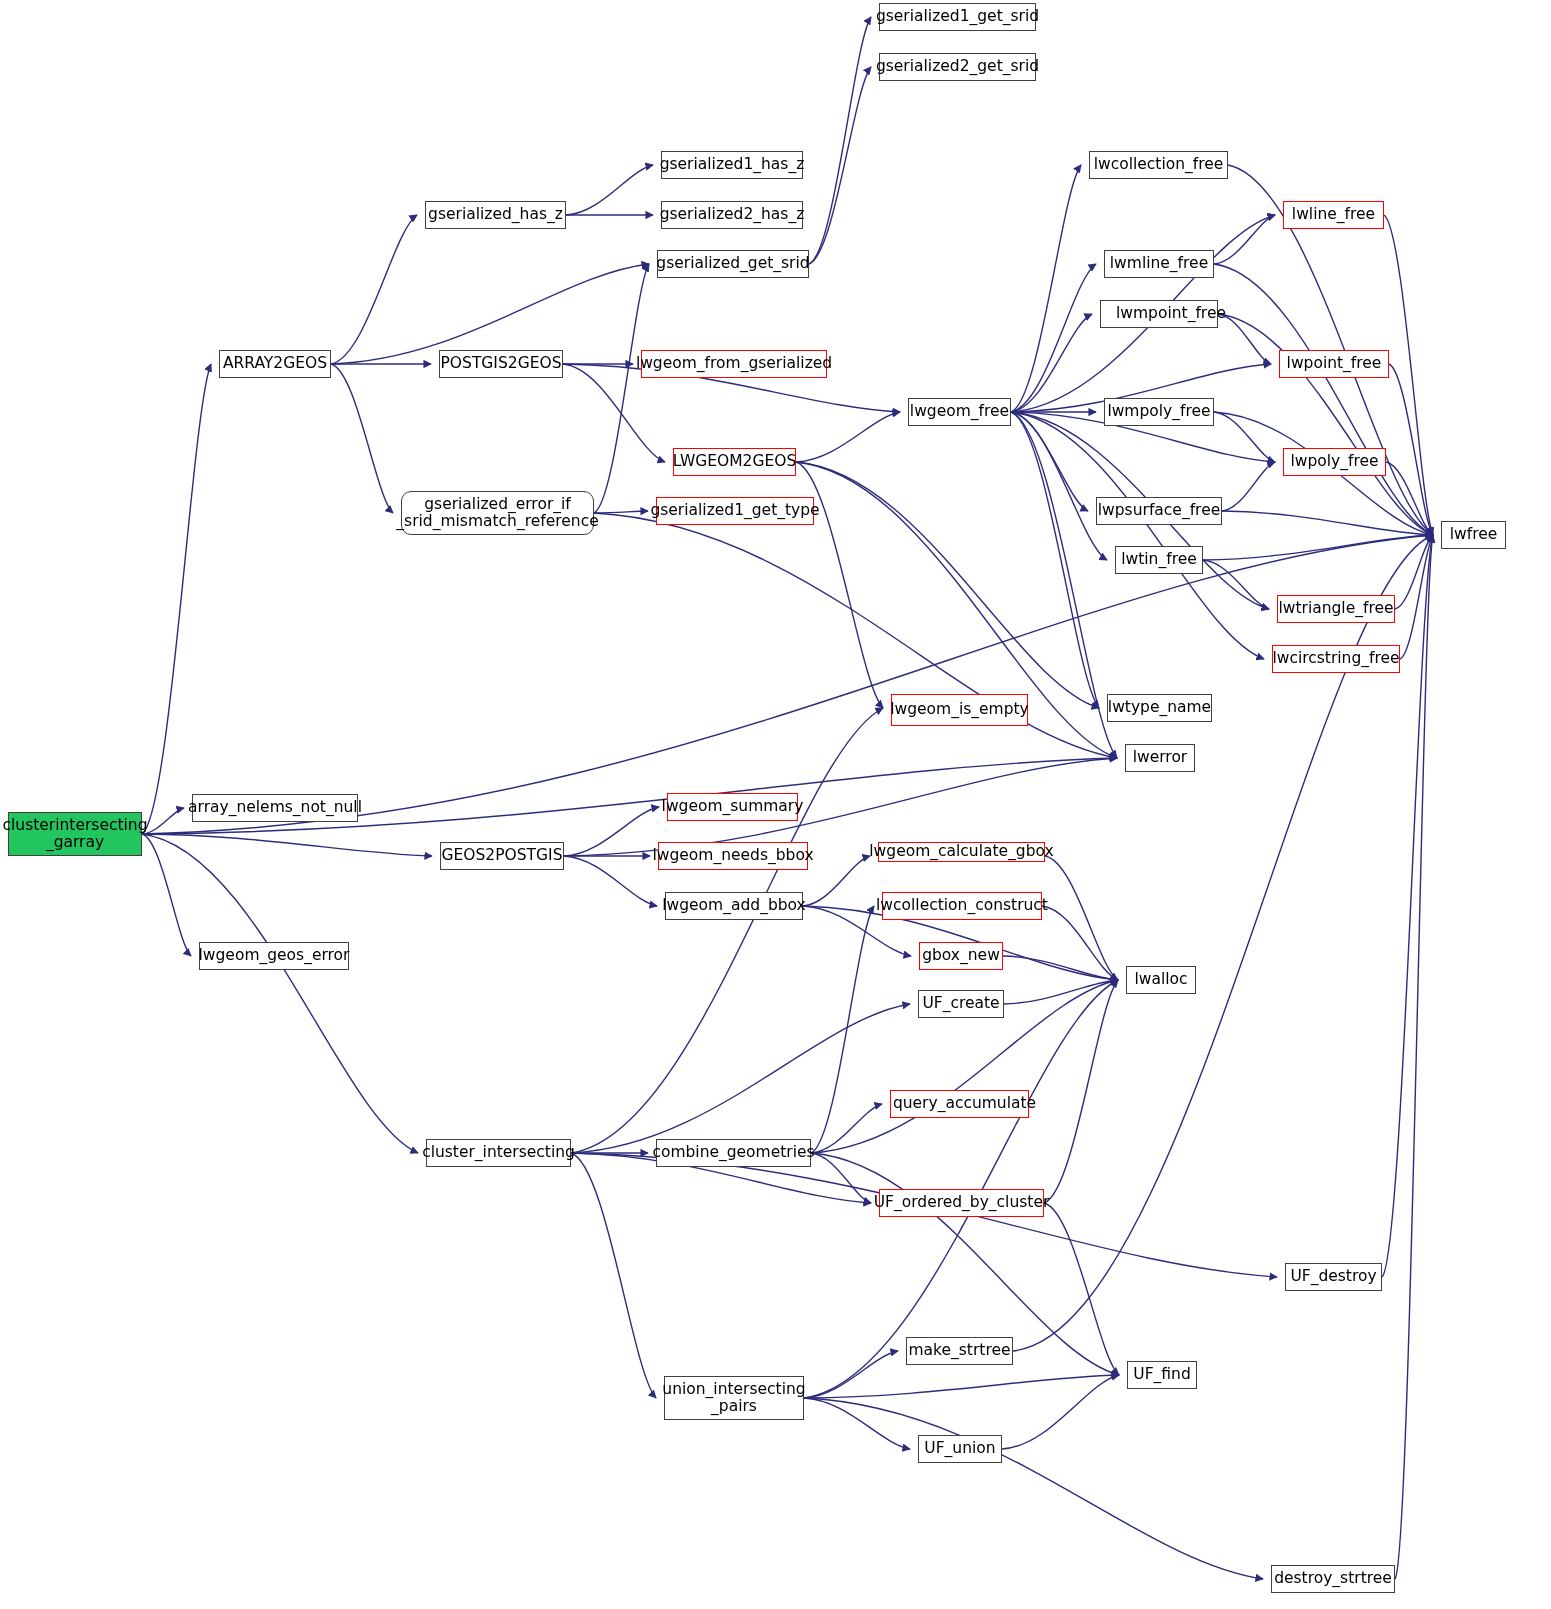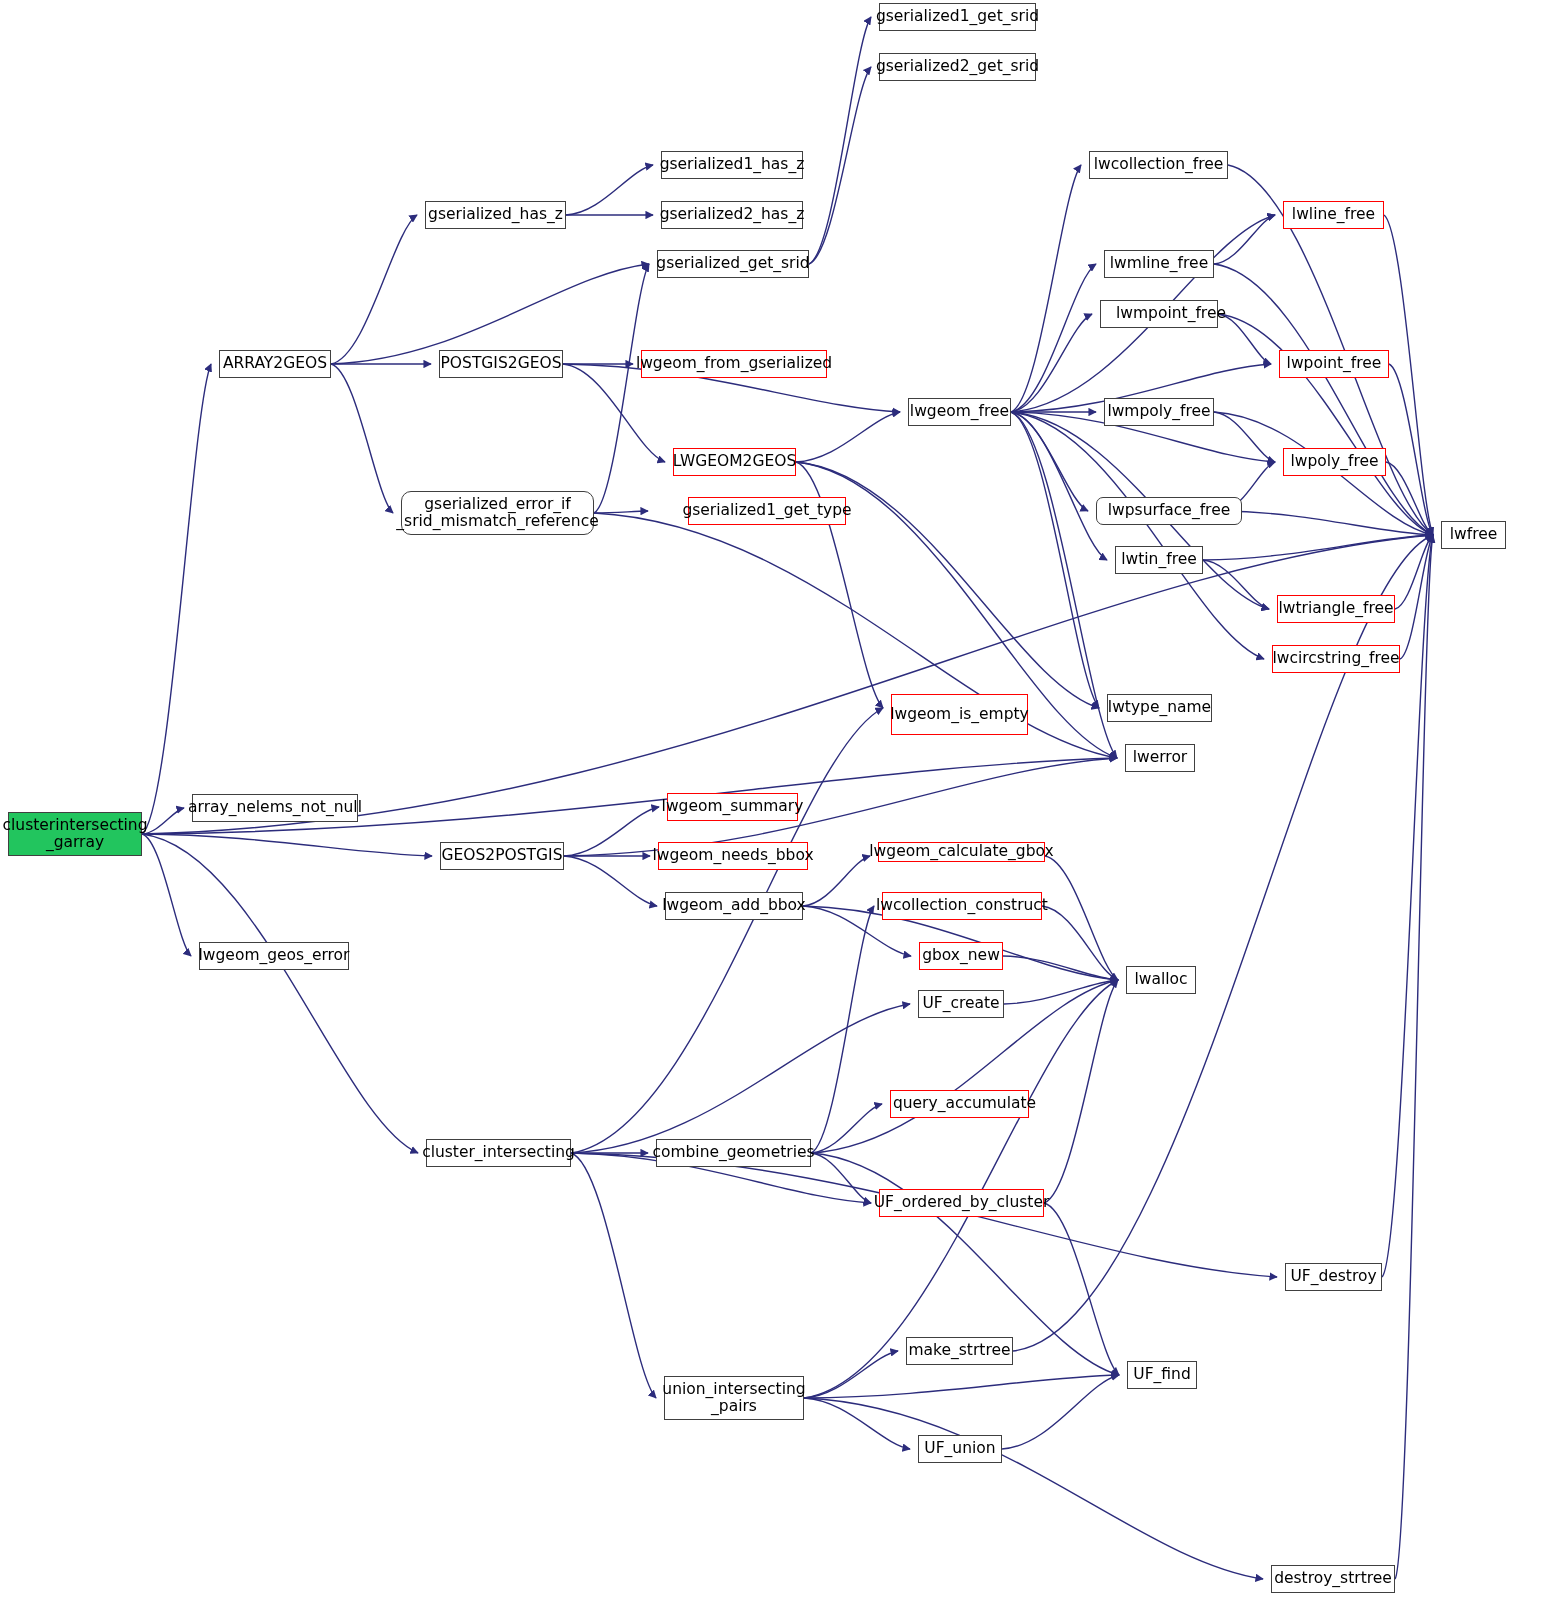--- a/index.html
+++ b/index.html
@@ -141,37 +141,37 @@
       <div class="node" style="left: 425px; top: 201px; width: 141px; height: 28px;">gserialized_has_z</div>
       <div class="node" style="left: 401px; top: 491px; width: 193px; height: 44px; border-radius: 10px;">gserialized_error_if
 _srid_mismatch_reference</div>
       <div class="node" style="left: 661px; top: 151px; width: 142px; height: 28px;">gserialized1_has_z</div>
       <div class="node" style="left: 661px; top: 201px; width: 142px; height: 28px;">gserialized2_has_z</div>
       <div class="node" style="left: 657px; top: 250px; width: 152px; height: 28px;">gserialized_get_srid</div>
       <div class="node" style="left: 879px; top: 3px; width: 157px; height: 28px;">gserialized1_get_srid</div>
       <div class="node" style="left: 879px; top: 53px; width: 157px; height: 28px;">gserialized2_get_srid</div>
       <div class="node red" style="left: 641px; top: 350px; width: 186px; height: 28px;">lwgeom_from_gserialized</div>
       <div class="node red" style="left: 673px; top: 448px; width: 123px; height: 28px;">LWGEOM2GEOS</div>
-      <div class="node red" style="left: 656px; top: 497px; width: 158px; height: 28px; margin-left: 32px;">gserialized1_get_type</div>
+      <div class="node red" style="left: 656px; top: 497px; width: 158px; height: 28px;">gserialized1_get_type</div>
       <div class="node" style="left: 908px; top: 398px; width: 103px; height: 28px;">lwgeom_free</div>
       <div class="node" style="left: 1089px; top: 151px; width: 139px; height: 28px;">lwcollection_free</div>
       <div class="node red" style="left: 1283px; top: 201px; width: 101px; height: 28px;">lwline_free</div>
       <div class="node" style="left: 1104px; top: 250px; width: 110px; height: 28px;">lwmline_free</div>
       <div class="node" style="left: 1100px; top: 300px; width: 118px; height: 28px; padding-left: 24px;">lwmpoint_free</div>
       <div class="node red" style="left: 1279px; top: 350px; width: 110px; height: 28px;">lwpoint_free</div>
       <div class="node" style="left: 1104px; top: 398px; width: 110px; height: 28px;">lwmpoly_free</div>
       <div class="node red" style="left: 1283px; top: 448px; width: 103px; height: 28px;">lwpoly_free</div>
-      <div class="node" style="left: 1096px; top: 497px; width: 146px; height: 28px; border-radius: 7px;">lwpsurface_free</div>
+      <div class="node" style="left: 1096px; top: 497px; width: 126px; height: 28px;">lwpsurface_free</div>
       <div class="node" style="left: 1115px; top: 546px; width: 88px; height: 28px;">lwtin_free</div>
       <div class="node red" style="left: 1277px; top: 595px; width: 118px; height: 28px;">lwtriangle_free</div>
       <div class="node red" style="left: 1272px; top: 645px; width: 128px; height: 28px;">lwcircstring_free</div>
       <div class="node" style="left: 1107px; top: 694px; width: 105px; height: 28px;">lwtype_name</div>
       <div class="node" style="left: 1125px; top: 744px; width: 70px; height: 28px;">lwerror</div>
       <div class="node" style="left: 1441px; top: 521px; width: 65px; height: 28px;">lwfree</div>
-      <div class="node red" style="left: 891px; top: 694px; width: 137px; height: 41px;">lwgeom_is_empty</div>
+      <div class="node red" style="left: 891px; top: 694px; width: 137px; height: 32px;">lwgeom_is_empty</div>
       <div class="node" style="left: 440px; top: 842px; width: 124px; height: 28px;">GEOS2POSTGIS</div>
       <div class="node red" style="left: 667px; top: 793px; width: 131px; height: 28px;">lwgeom_summary</div>
       <div class="node red" style="left: 658px; top: 842px; width: 150px; height: 28px;">lwgeom_needs_bbox</div>
       <div class="node" style="left: 665px; top: 892px; width: 138px; height: 28px;">lwgeom_add_bbox</div>
       <div class="node red" style="left: 878px; top: 842px; width: 167px; height: 20px;">lwgeom_calculate_gbox</div>
       <div class="node red" style="left: 882px; top: 892px; width: 160px; height: 28px;">lwcollection_construct</div>
       <div class="node red" style="left: 919px; top: 942px; width: 84px; height: 28px;">gbox_new</div>
       <div class="node" style="left: 918px; top: 990px; width: 86px; height: 28px;">UF_create</div>
       <div class="node" style="left: 1126px; top: 966px; width: 70px; height: 28px;">lwalloc</div>
       <div class="node red" style="left: 890px; top: 1090px; width: 139px; height: 28px; padding-left: 10px;">query_accumulate</div>

